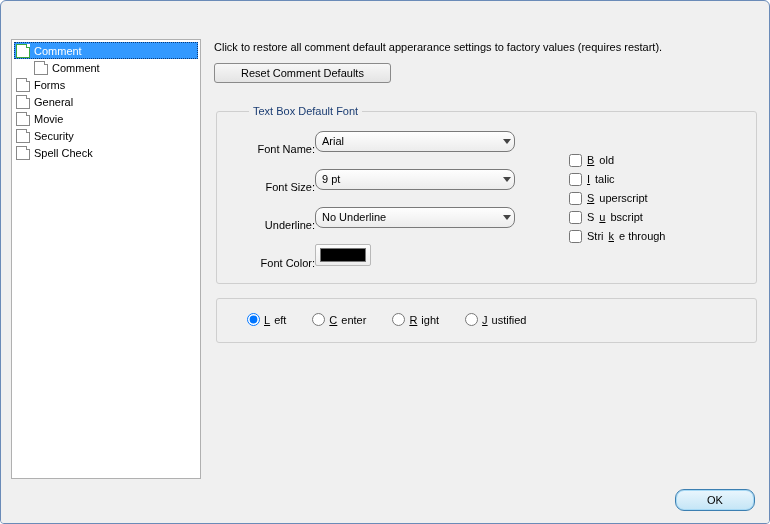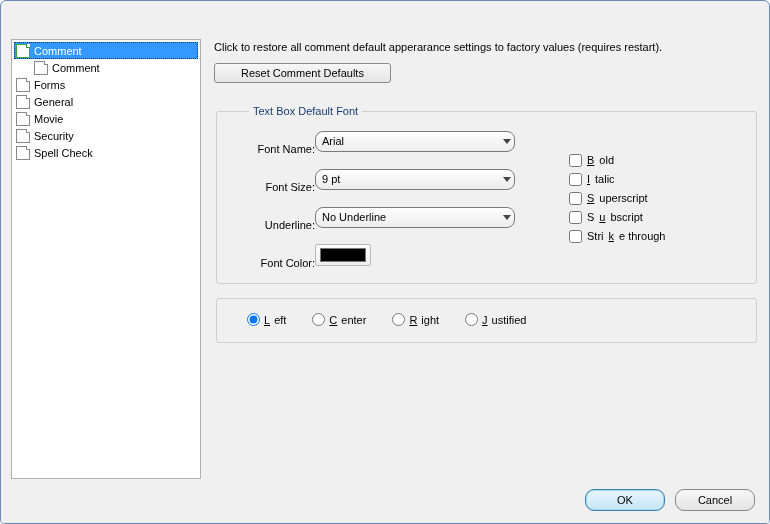--- a/index.html
+++ b/index.html
@@ -187,16 +187,15 @@
                 <input type="radio" name="al" style="">
                 <span class="mnemonic">J</span>
                 <span>ustified</span>
               </label>
           </div>
         </fieldset>
       </div>
     </div>
     <div class="footer">
       <div class="btn default">OK</div>
-      <div class="btn">Cancel</div>
     </div>
   </div>
 </div>
 
 </body></html>

